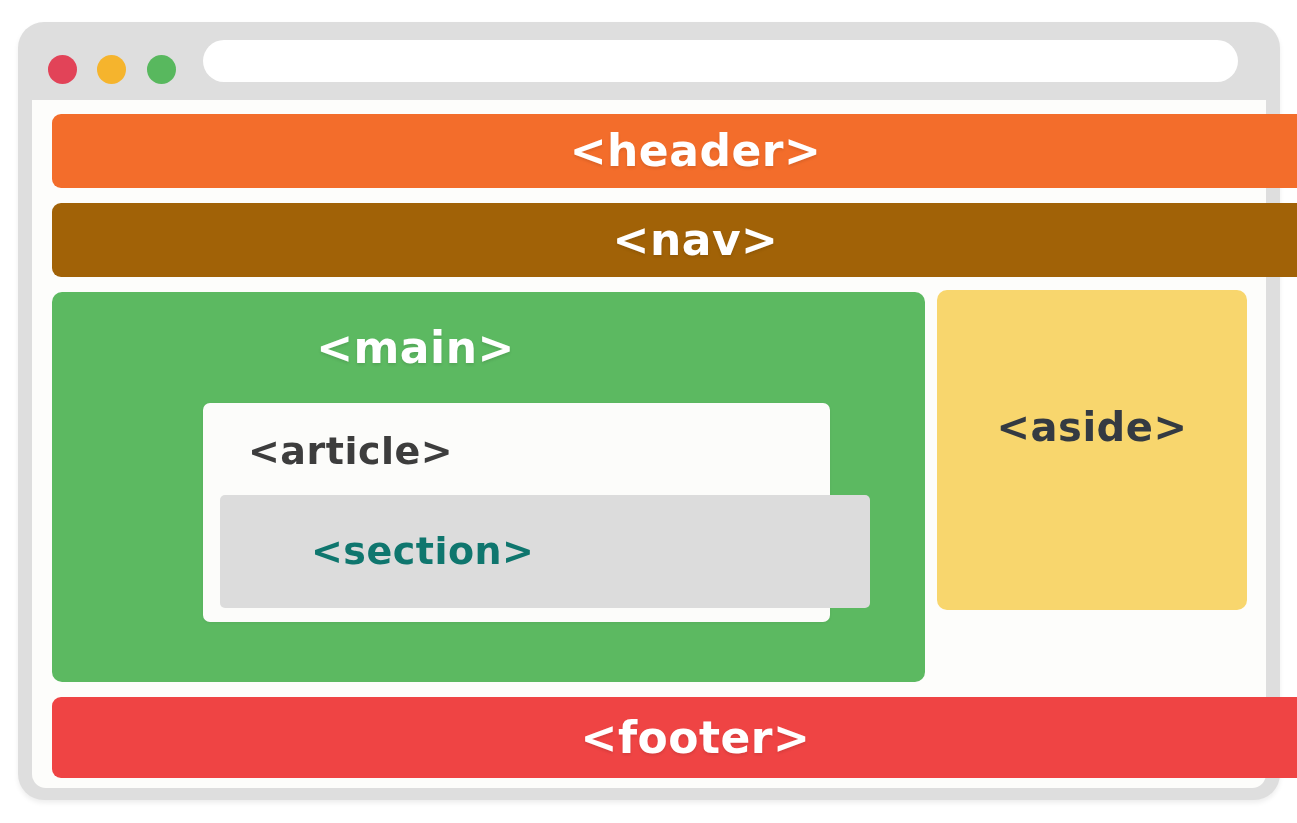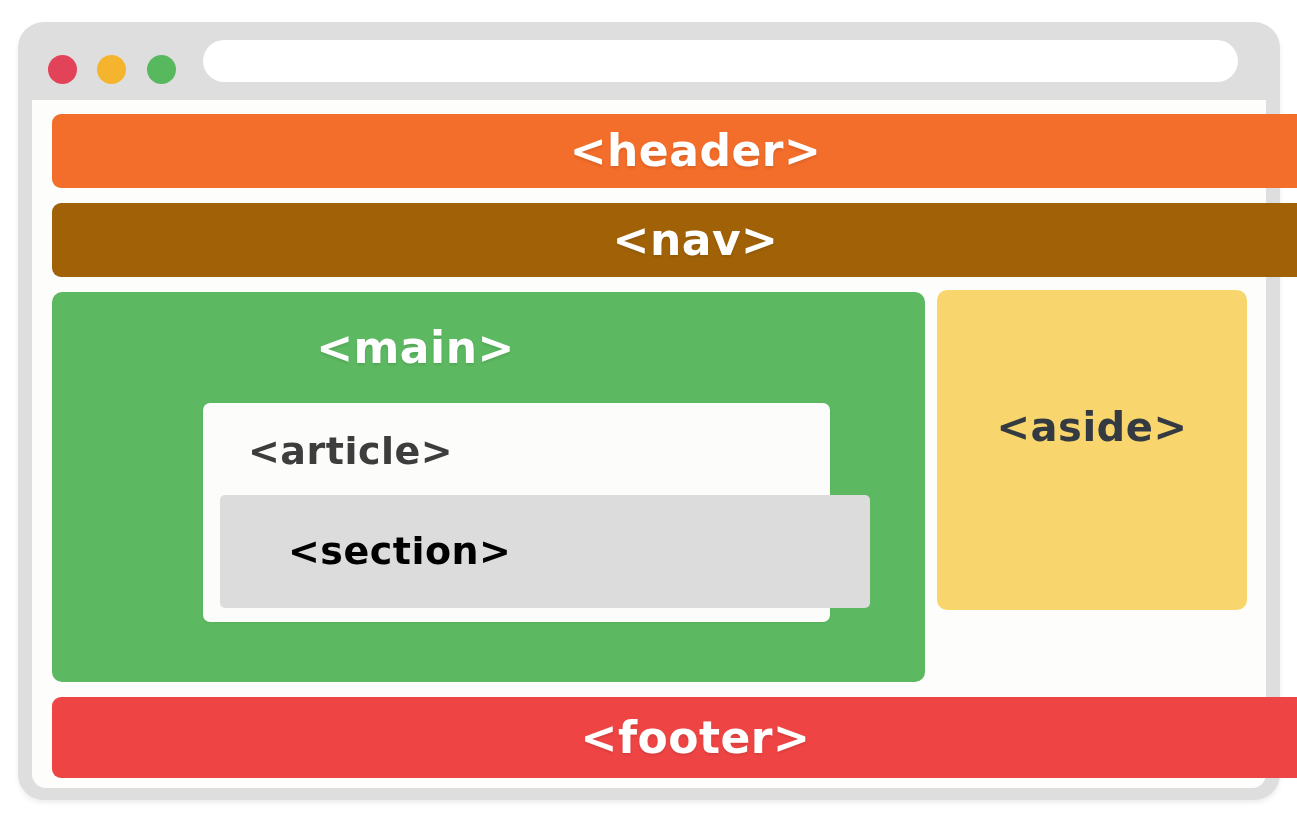--- a/index.html
+++ b/index.html
@@ -152,21 +152,21 @@
       <span class="bar-label" style="color: rgb(255, 255, 255);">&lt;nav&gt;</span>
     </div>
 
     <div class="main-block" style="background-color: rgb(92, 185, 97); padding-left: 35px;">
       <div class="main-label" style="color: rgb(255, 255, 255);">&lt;main&gt;</div>
 
       <div class="article-block" style="background-color: rgb(252, 252, 250);">
         <div class="article-label" style="color: rgb(61, 61, 61);">&lt;article&gt;</div>
 
         <div class="section-block" style="background-color: rgb(220, 220, 220);">
-          <div class="section-label" style="color: #000000;">&lt;section&gt;</div>
+          <div class="section-label" style="color: #0f766e; margin-left: 23px;">&lt;section&gt;</div>
         </div>
       </div>
     </div>
 
     <div class="aside-block" style="background-color: rgb(248, 214, 109);">
       <div class="aside-label" style="color: rgb(52, 58, 66);">&lt;aside&gt;</div>
     </div>
 
     <div class="bar footer-bar" style="background-color: #ef4444;">
       <span class="bar-label" style="color: rgb(255, 255, 255);">&lt;footer&gt;</span>

